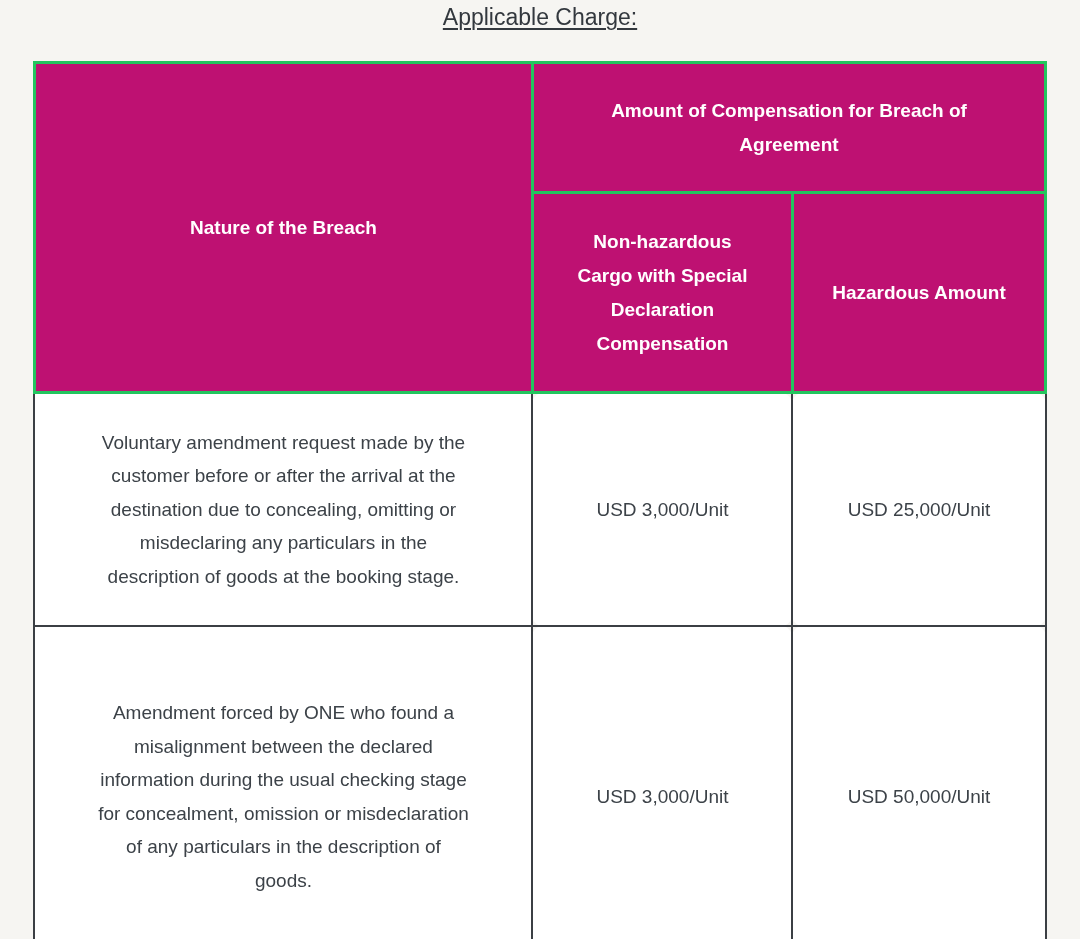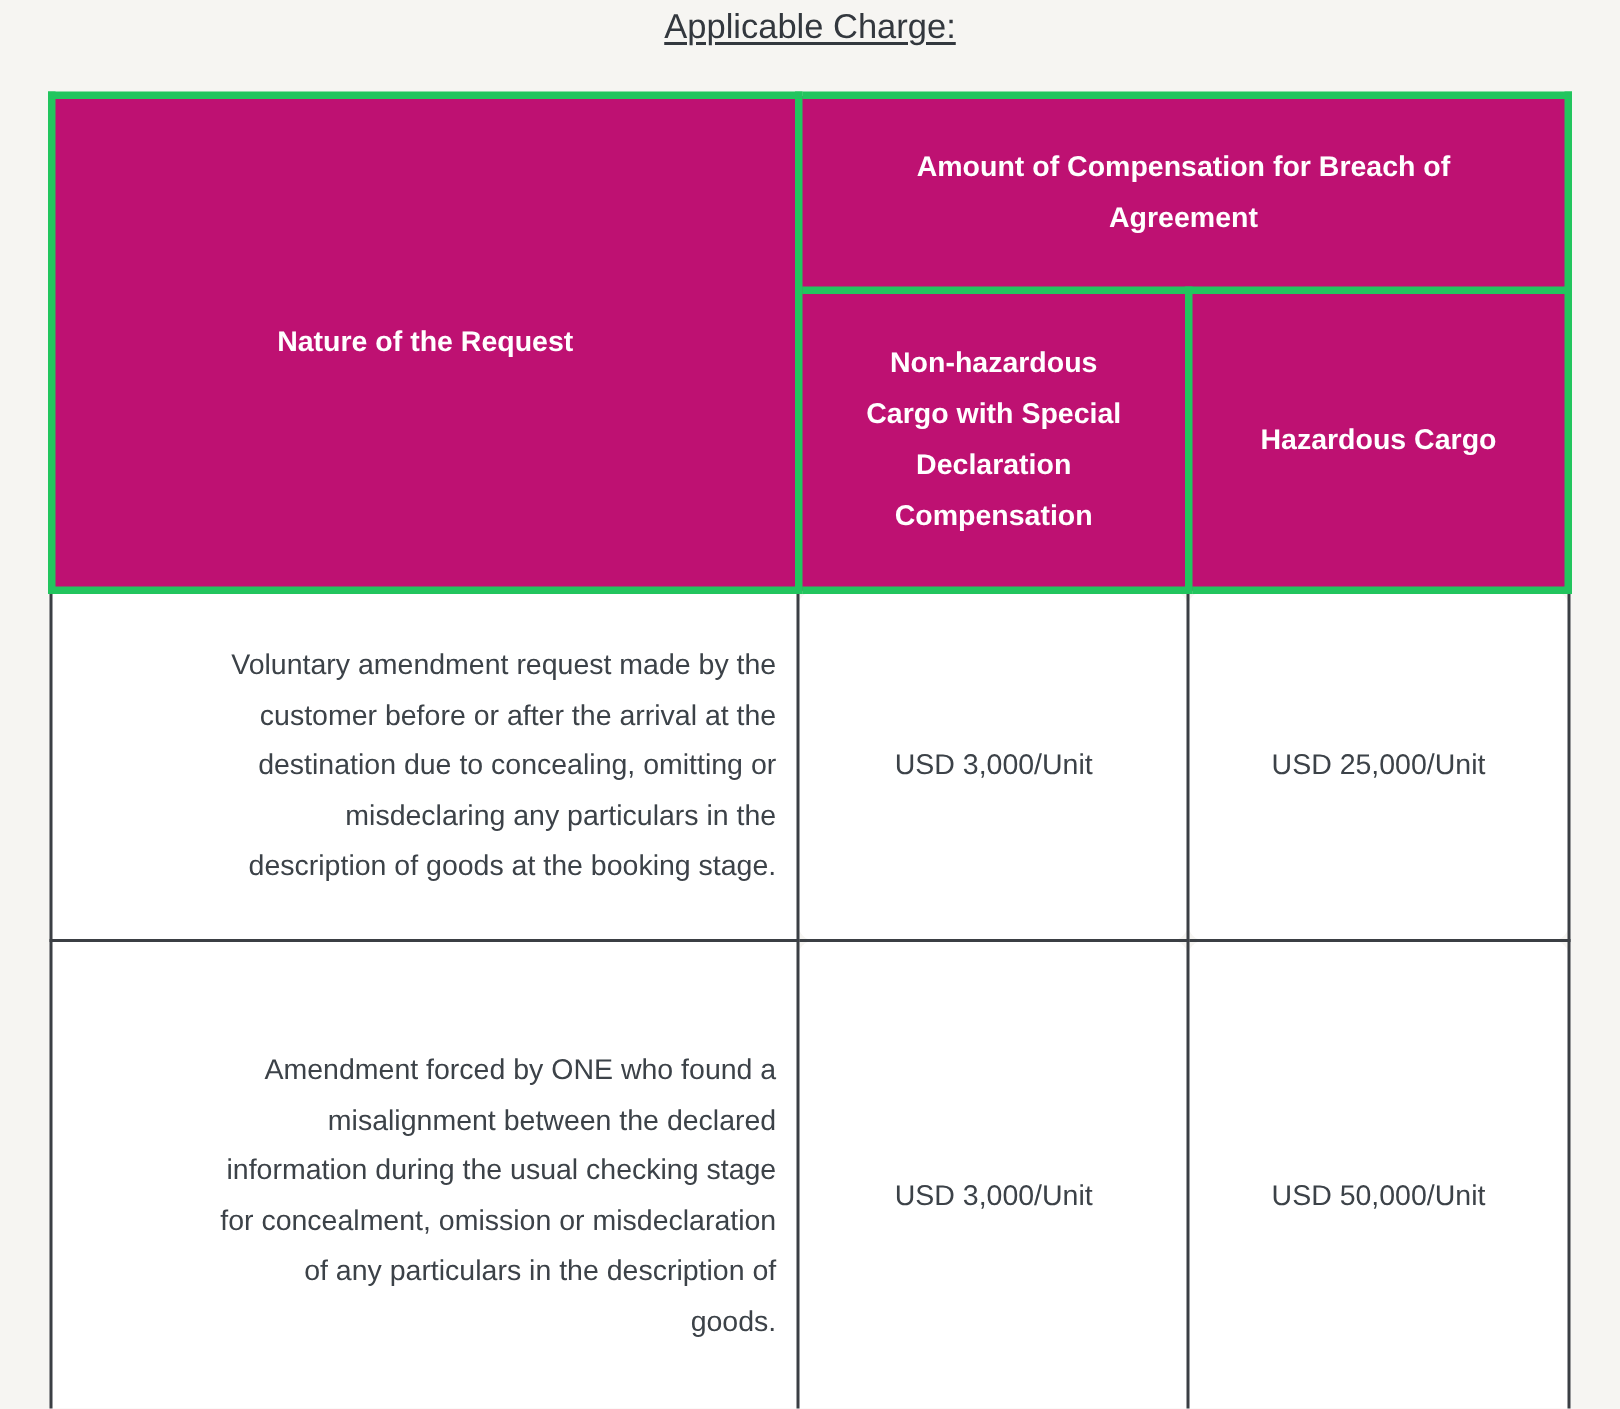--- a/index.html
+++ b/index.html
@@ -32,34 +32,34 @@
     border-spacing: 0;
   }
   .charge-table th {
     background: #BE1172;
     color: #FFFFFF;
     font-weight: bold;
     font-size: 19px;
     line-height: 34px;
     text-align: center;
     vertical-align: middle;
-    border: 5px solid #22c55e;
+    border: 3px solid #22c55e;
     white-space: pre-line;
     padding: 0 10px;
   }
   .charge-table td {
     background: #FFFFFF;
     border: 2px solid #3B3F44;
     font-size: 19px;
     line-height: 33.5px;
     vertical-align: middle;
     white-space: pre-line;
   }
   .charge-table td.desc {
-    text-align: right;
+    text-align: center;
     padding: 0 14px;
   }
   .charge-table td.val {
     text-align: center;
     padding: 0 6px;
     border-radius: 11px;
   }
   tr.header-row-1 { height: 130px; }
   tr.header-row-2 { height: 200px; }
   tr.body-row-1   { height: 233px; }
@@ -71,30 +71,30 @@
 <div class="page-title">Applicable Charge:</div>
 
 <table class="charge-table">
   <colgroup>
     <col style="width:498px">
     <col style="width:260px">
     <col style="width:253px">
   </colgroup>
   <tbody>
     <tr class="header-row-1">
-      <th rowspan="2">Nature of the Request</th>
+      <th rowspan="2">Nature of the Breach</th>
       <th colspan="2">Amount of Compensation for Breach of
 Agreement</th>
     </tr>
     <tr class="header-row-2">
       <th>Non-hazardous
 Cargo with Special
 Declaration
 Compensation</th>
-      <th>Hazardous Cargo</th>
+      <th>Hazardous Amount</th>
     </tr>
     <tr class="body-row-1">
       <td class="desc">Voluntary amendment request made by the
 customer before or after the arrival at the
 destination due to concealing, omitting or
 misdeclaring any particulars in the
 description of goods at the booking stage.</td>
       <td class="val">USD 3,000/Unit</td>
       <td class="val">USD 25,000/Unit</td>
     </tr>

